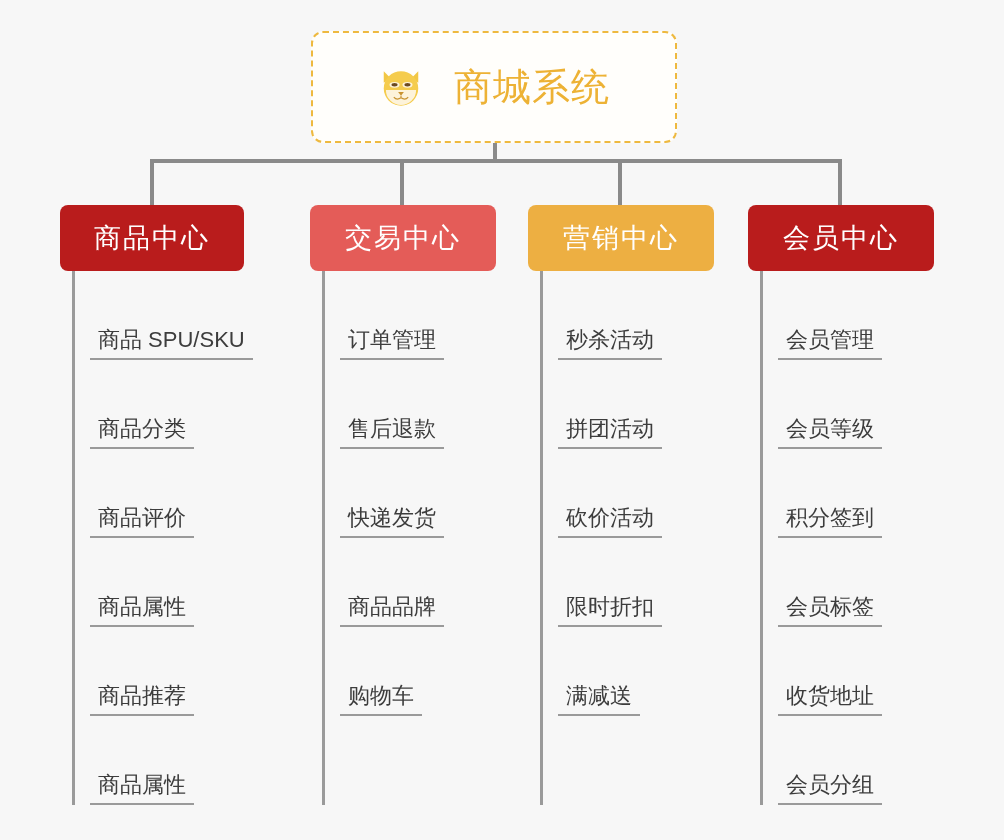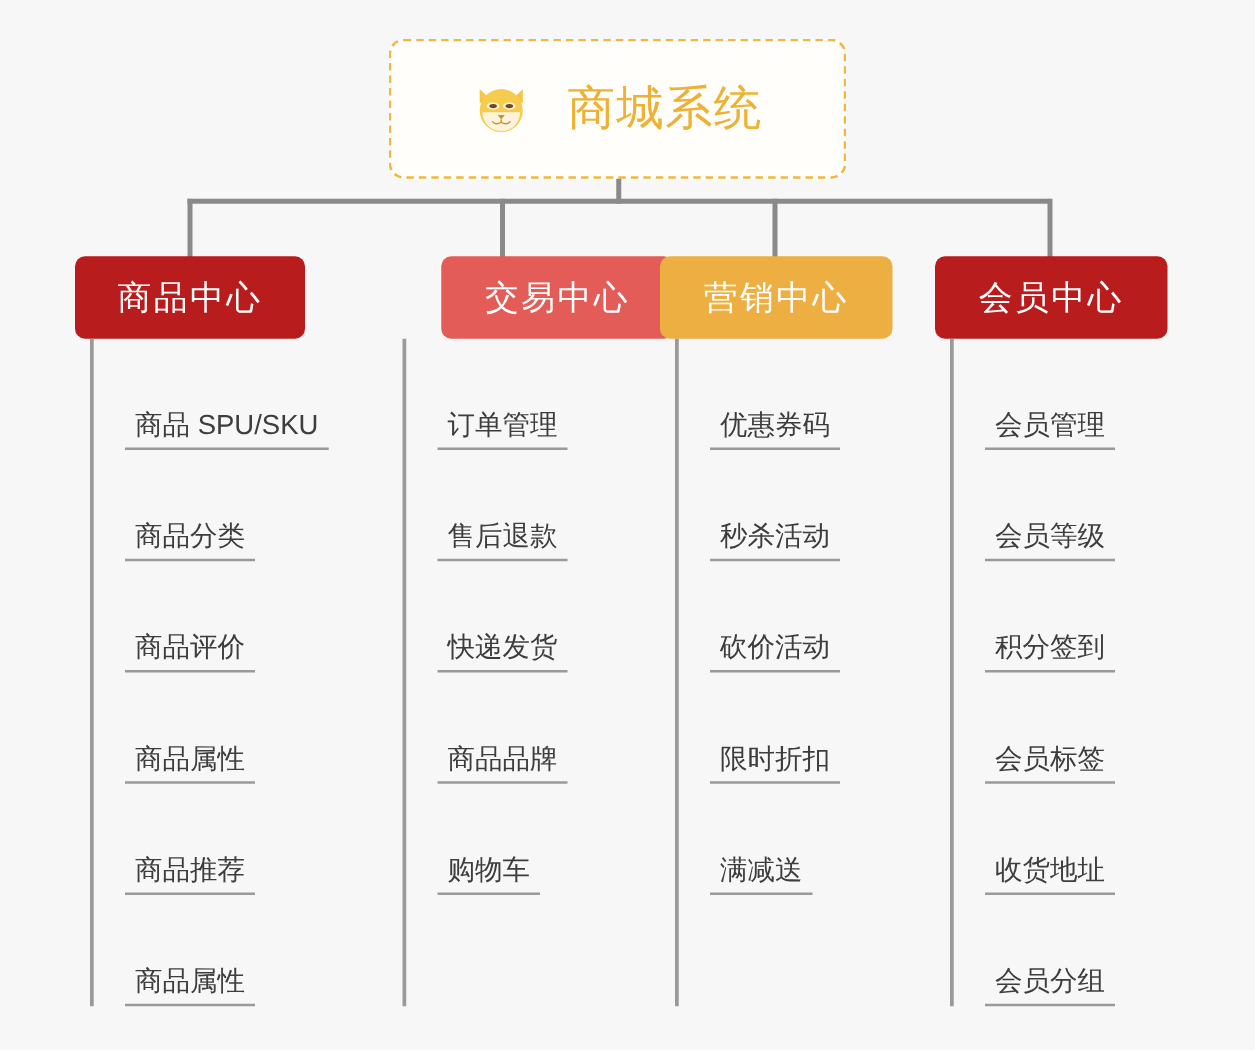--- a/index.html
+++ b/index.html
@@ -102,21 +102,21 @@
     left: 12px;
     top: 0;
     width: 3px;
     background: #9a9a9a;
   }
   .leaf {
     position: relative;
     box-sizing: border-box;
     height: 89px;
     margin-left: 12px;
-    padding-left: 28px;
+    padding-left: 18px;
     display: flex;
     align-items: flex-end;
     justify-content: flex-start;
   }
   .leaf-label {
     font-size: 22px;
     color: #3d3d3d;
     line-height: 1.15;
     white-space: nowrap;
     padding: 0 8px 6px 8px;
@@ -179,21 +179,21 @@
           </div>
           <div class="leaf">
             <span class="leaf-label">商品推荐</span>
           </div>
           <div class="leaf">
             <span class="leaf-label">商品属性</span>
           </div>
         </div>
       </div>
       <div class="column" style="left: 310px; width: 186px;">
-        <div class="cat-header" style="background: rgb(228, 92, 88); width: 186px; margin-left: 43px;">
+        <div class="cat-header" style="background: rgb(228, 92, 88); width: 186px;">
           <span>交易中心</span>
         </div>
         <div class="branch-wrap">
           <div class="trunk" style="height: 534px;"></div>
           <div class="leaf">
             <span class="leaf-label">订单管理</span>
           </div>
           <div class="leaf">
             <span class="leaf-label">售后退款</span>
           </div>
@@ -208,24 +208,24 @@
           </div>
         </div>
       </div>
       <div class="column" style="left: 528px; width: 186px;">
         <div class="cat-header" style="background: rgb(237, 175, 66); width: 186px;">
           <span>营销中心</span>
         </div>
         <div class="branch-wrap">
           <div class="trunk" style="height: 534px;"></div>
           <div class="leaf">
-            <span class="leaf-label">优惠券码</span>
-          </div>
-          <div class="leaf">
             <span class="leaf-label">秒杀活动</span>
+          </div>
+          <div class="leaf">
+            <span class="leaf-label">拼团活动</span>
           </div>
           <div class="leaf">
             <span class="leaf-label">砍价活动</span>
           </div>
           <div class="leaf">
             <span class="leaf-label">限时折扣</span>
           </div>
           <div class="leaf">
             <span class="leaf-label">满减送</span>
           </div>

